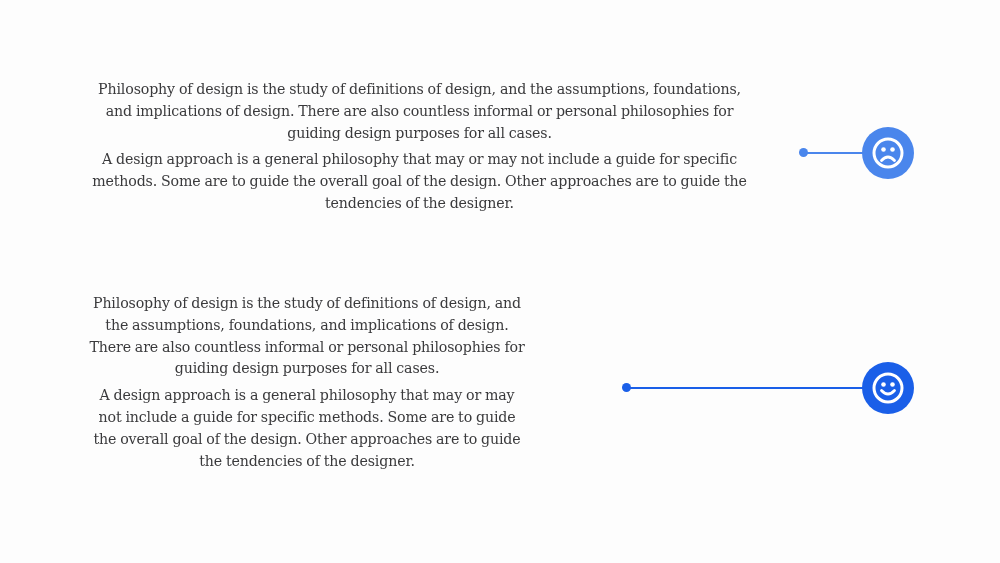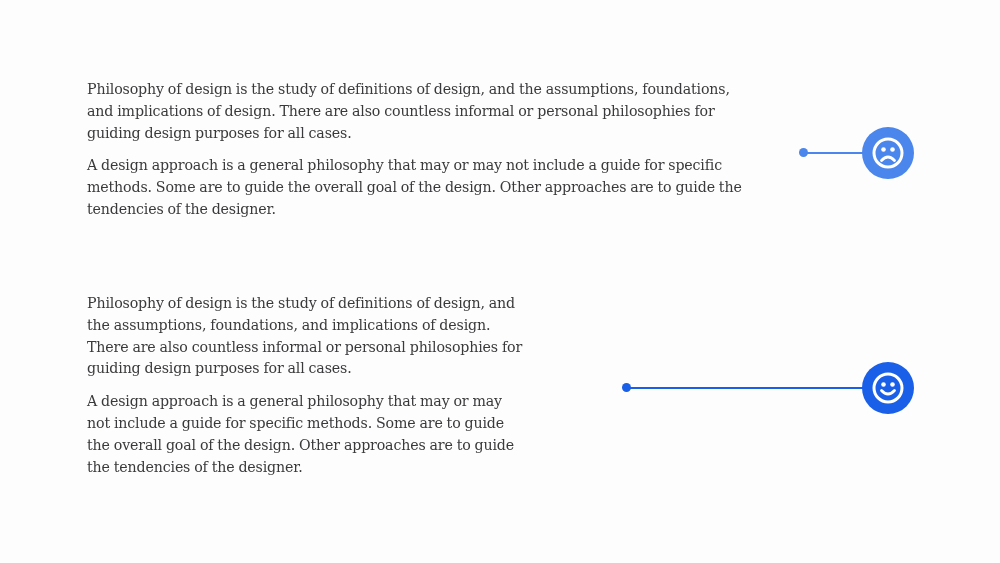--- a/index.html
+++ b/index.html
@@ -18,23 +18,24 @@
       position: absolute;
       left: 87px;
       color: #3a3a3c;
       font-size: 14.2px;
       line-height: 21.8px;
       letter-spacing: -0.15px;
       word-spacing: -0.4px;
     }
     .block p {
       margin: 0;
+      text-align: center;
     }
     .block p + p {
-      margin-top: 11px;
+      margin-top: 5px;
     }
     .block-wide {
       top: 79px;
       width: 665px;
     }
     .block-narrow {
       top: 293px;
       width: 440px;
     }
     .connector {

